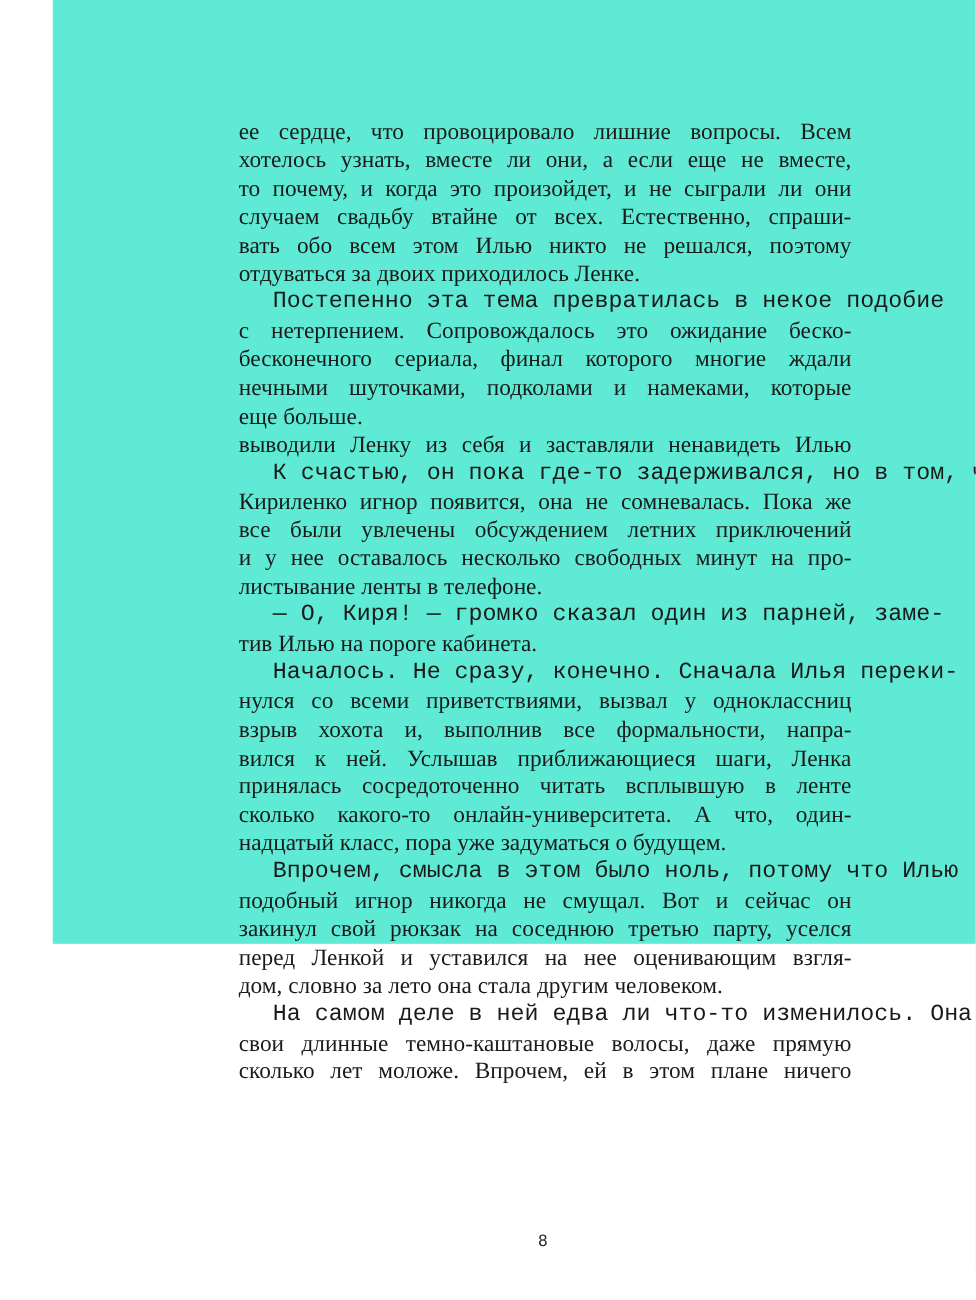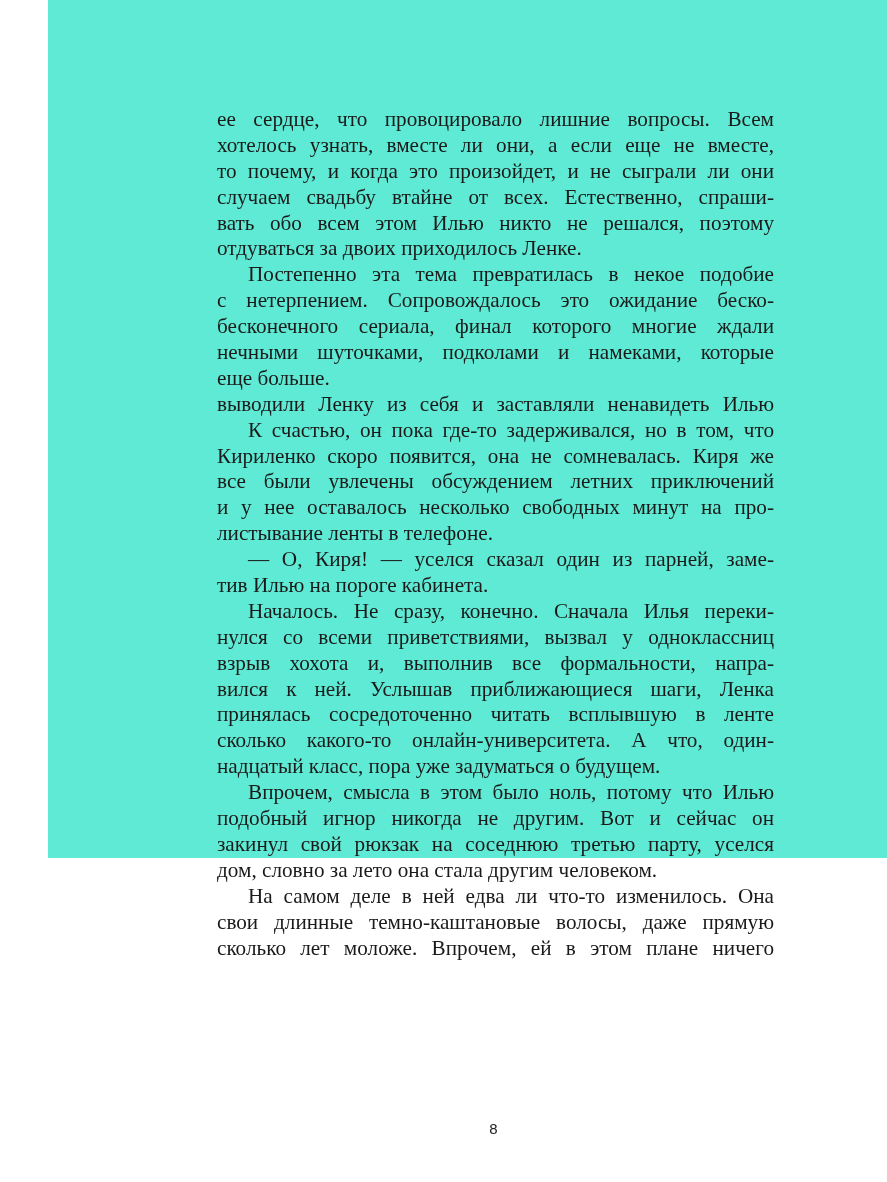--- a/index.html
+++ b/index.html
@@ -36,20 +36,21 @@
       height: 25.9px;
       white-space: nowrap;
       text-align: justify;
       text-align-last: justify;
     }
     .line.last {
       text-align-last: left;
     }
     .line.indent {
       padding-left: 31px;
+      font-family: Liberation Mono, monospace;
     }
     .page-number {
       position: absolute;
       left: 0;
       width: 887px;
       top: 1120px;
       text-align: center;
       font-family: "Liberation Sans", "DejaVu Sans", sans-serif;
       font-size: 15px;
       color: #222222;
@@ -75,45 +76,46 @@
       <span class="line indent">Постепенно эта тема превратилась в некое подобие</span>
       <span class="line">с нетерпением. Сопровождалось это ожидание беско-</span>
       <span class="line">бесконечного сериала, финал которого многие ждали</span>
       <span class="line">нечными шуточками, подколами и намеками, которые</span>
       <span class="line last">еще больше.</span>
       <span class="line">выводили Ленку из себя и заставляли ненавидеть Илью</span>
     </div>
 
     <div>
       <span class="line indent">К счастью, он пока где-то задерживался, но в том, что</span>
-      <span class="line">Кириленко скоро появится, она не сомневалась. Киря же</span>
+      <span class="line">Кириленко игнор появится, она не сомневалась. Пока же</span>
       <span class="line">все были увлечены обсуждением летних приключений</span>
       <span class="line">и у нее оставалось несколько свободных минут на про-</span>
       <span class="line last">листывание ленты в телефоне.</span>
     </div>
 
     <div>
-      <span class="line indent">— О, Киря! — уселся сказал один из парней, заме-</span>
+      <span class="line indent">— О, Киря! — громко сказал один из парней, заме-</span>
       <span class="line last">тив Илью на пороге кабинета.</span>
     </div>
 
     <div>
       <span class="line indent">Началось. Не сразу, конечно. Сначала Илья переки-</span>
       <span class="line">нулся со всеми приветствиями, вызвал у одноклассниц</span>
       <span class="line">взрыв хохота и, выполнив все формальности, напра-</span>
       <span class="line">вился к ней. Услышав приближающиеся шаги, Ленка</span>
       <span class="line">принялась сосредоточенно читать всплывшую в ленте</span>
       <span class="line">сколько какого-то онлайн-университета. А что, один-</span>
       <span class="line last">надцатый класс, пора уже задуматься о будущем.</span>
     </div>
 
     <div>
       <span class="line indent">Впрочем, смысла в этом было ноль, потому что Илью</span>
-      <span class="line">подобный игнор никогда не другим. Вот и сейчас он</span>
+      <span class="line">подобный игнор никогда не смущал. Вот и сейчас он</span>
       <span class="line">закинул свой рюкзак на соседнюю третью парту, уселся</span>
+      <span class="line">перед Ленкой и уставился на нее оценивающим взгля-</span>
       <span class="line last">дом, словно за лето она стала другим человеком.</span>
     </div>
 
     <div>
       <span class="line indent">На самом деле в ней едва ли что-то изменилось. Она</span>
       <span class="line">свои длинные темно-каштановые волосы, даже прямую</span>
       <span class="line">сколько лет моложе. Впрочем, ей в этом плане ничего</span>
     </div>
 
   </div>

